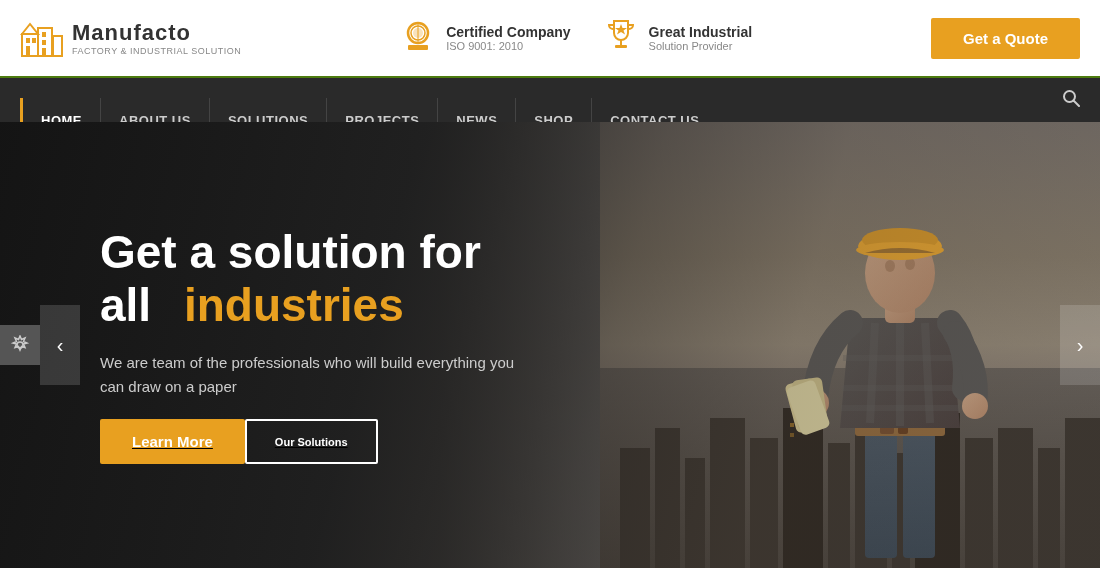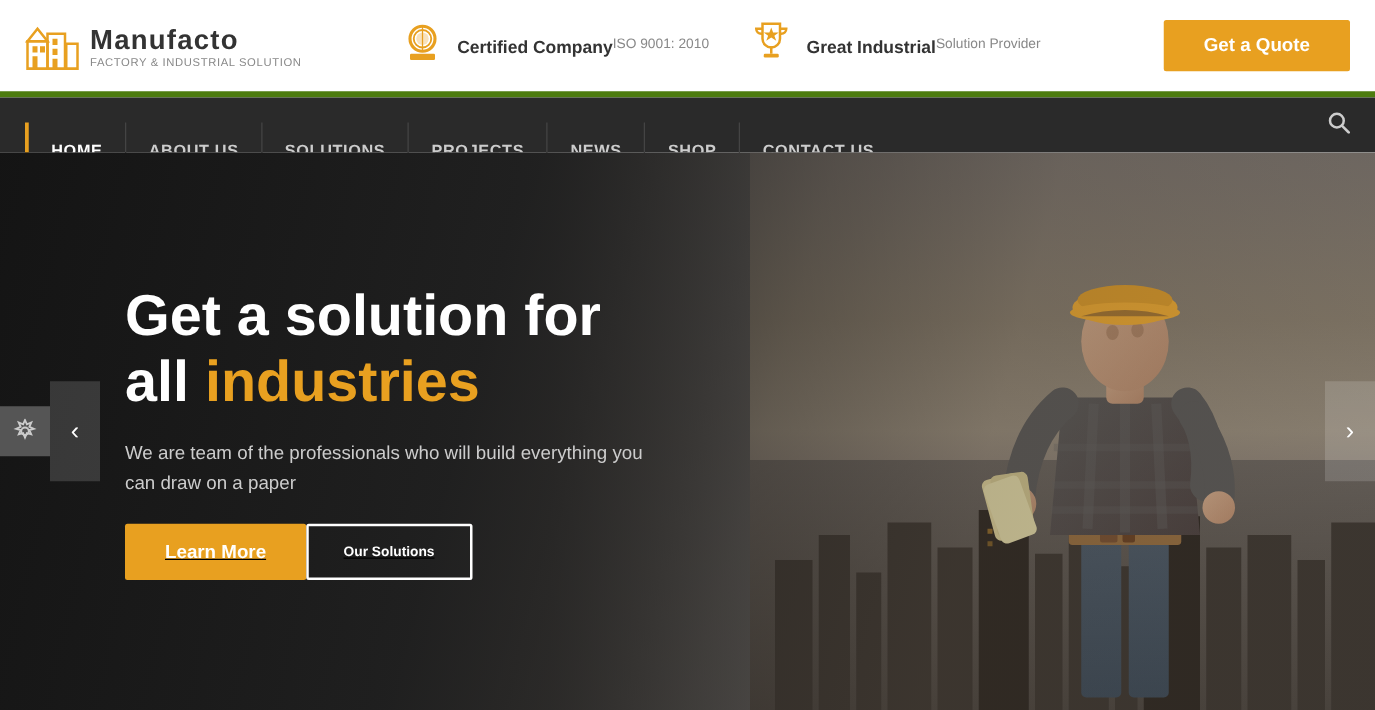--- a/index.html
+++ b/index.html
@@ -5,21 +5,21 @@
     * { margin: 0; padding: 0; box-sizing: border-box; }
     body { font-family: Arial, sans-serif; width: 1100px; height: 568px; overflow: hidden; }
 
     
     .header {
       display: flex;
       align-items: center;
       background: #fff;
       height: 78px;
       padding: 0 20px;
-      border-bottom: 5px solid #4d7c0f;
+      border-bottom: 2px solid #4d7c0f;
     }
     .logo-area {
       display: flex;
       align-items: center;
       gap: 8px;
       min-width: 200px;
     }
     .logo-icon {
       width: 44px;
       height: 44px;
@@ -51,21 +51,21 @@
       display: flex;
       align-items: center;
       gap: 10px;
     }
     .badge-icon {
       font-size: 28px;
       color: #e8a020;
     }
     .badge-text-wrap {
       display: flex;
-      flex-direction: row;
+      flex-direction: column;
     }
     .badge-title {
       font-size: 14px;
       font-weight: bold;
       color: #333;
     }
     .badge-sub {
       font-size: 11px;
       color: #888;
     }
@@ -146,20 +146,21 @@
     }
     .hero-heading {
       font-size: 46px;
       font-weight: 900;
       color: #fff;
       line-height: 1.15;
       margin-bottom: 20px;
     }
     .hero-heading .highlight {
       color: #e8a020;
+      margin-left: 20px;
     }
     .hero-sub {
       font-size: 15px;
       color: #ccc;
       line-height: 1.6;
       margin-bottom: 20px;
       max-width: 420px;
     }
     .hero-buttons {
       display: flex;

